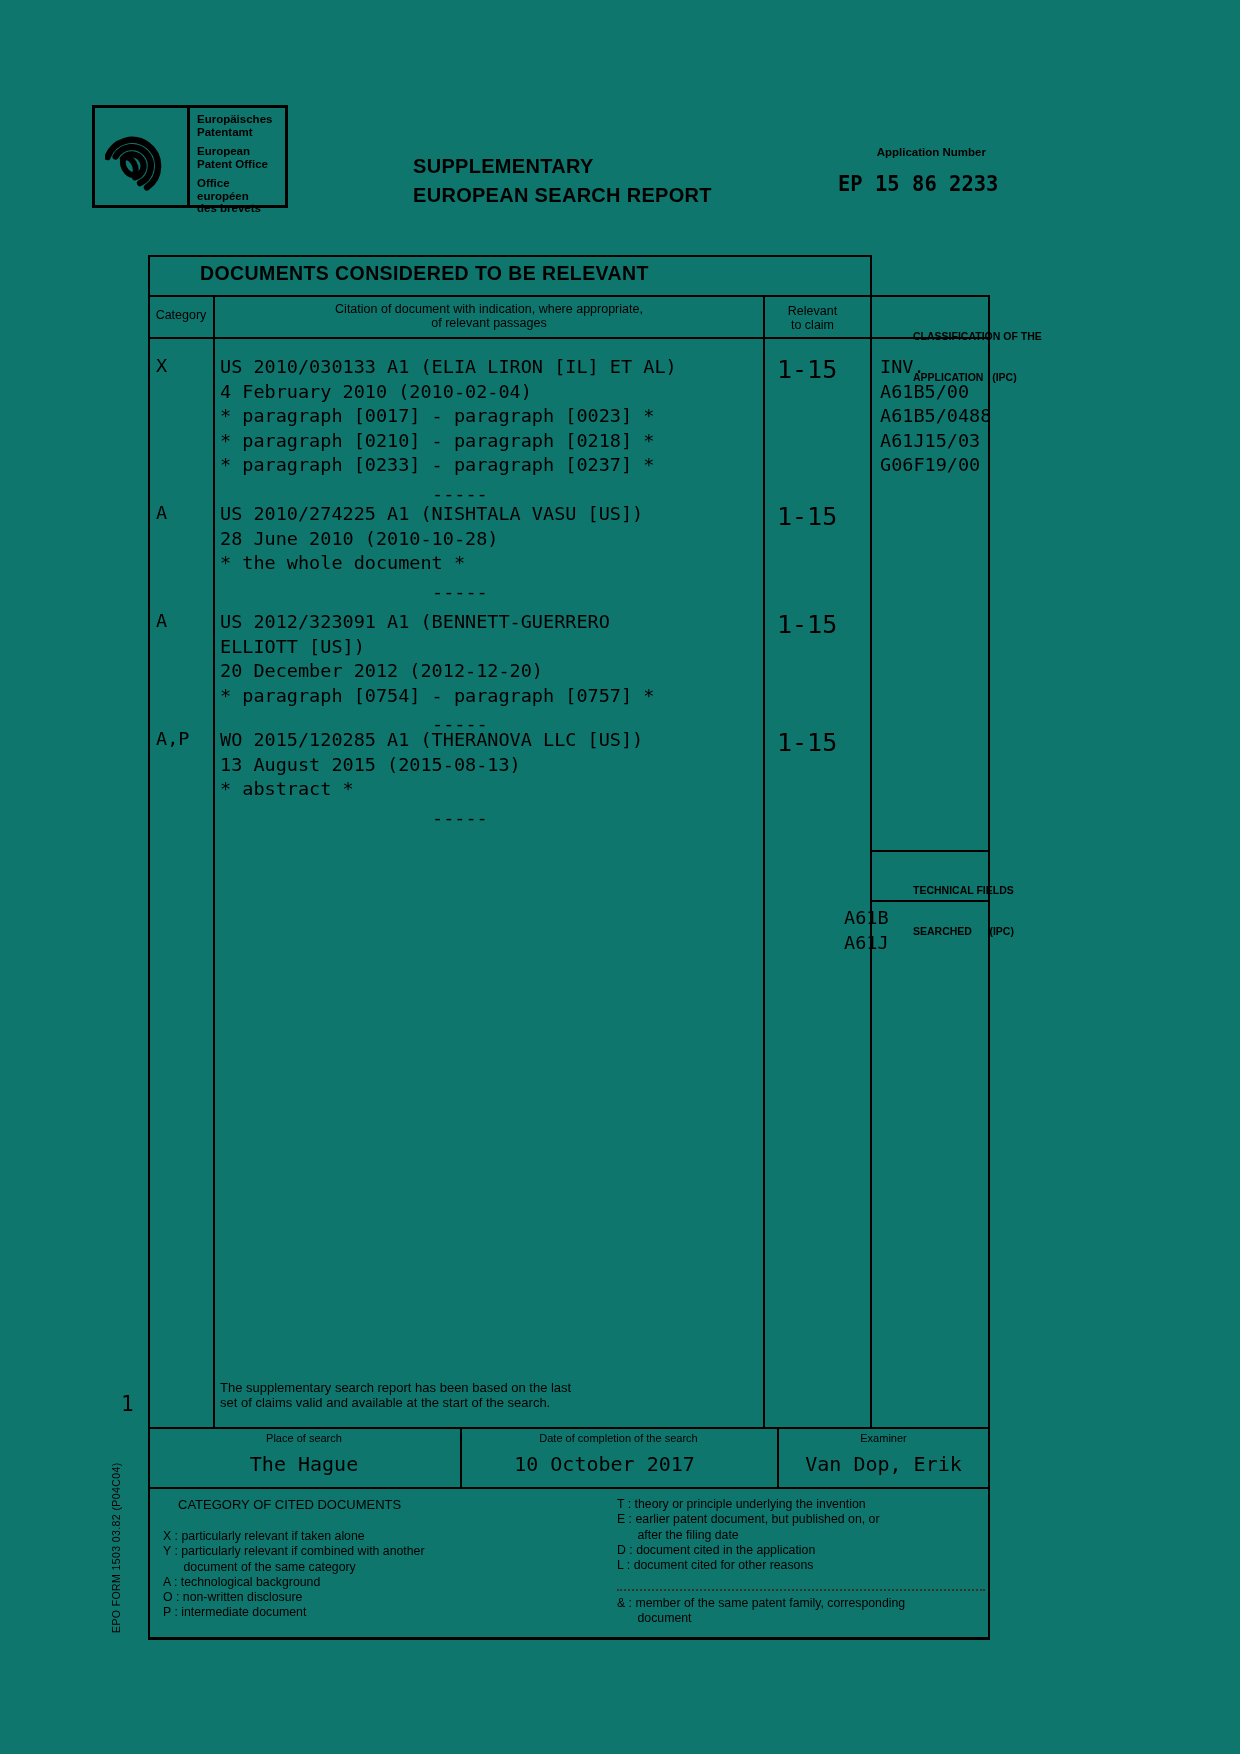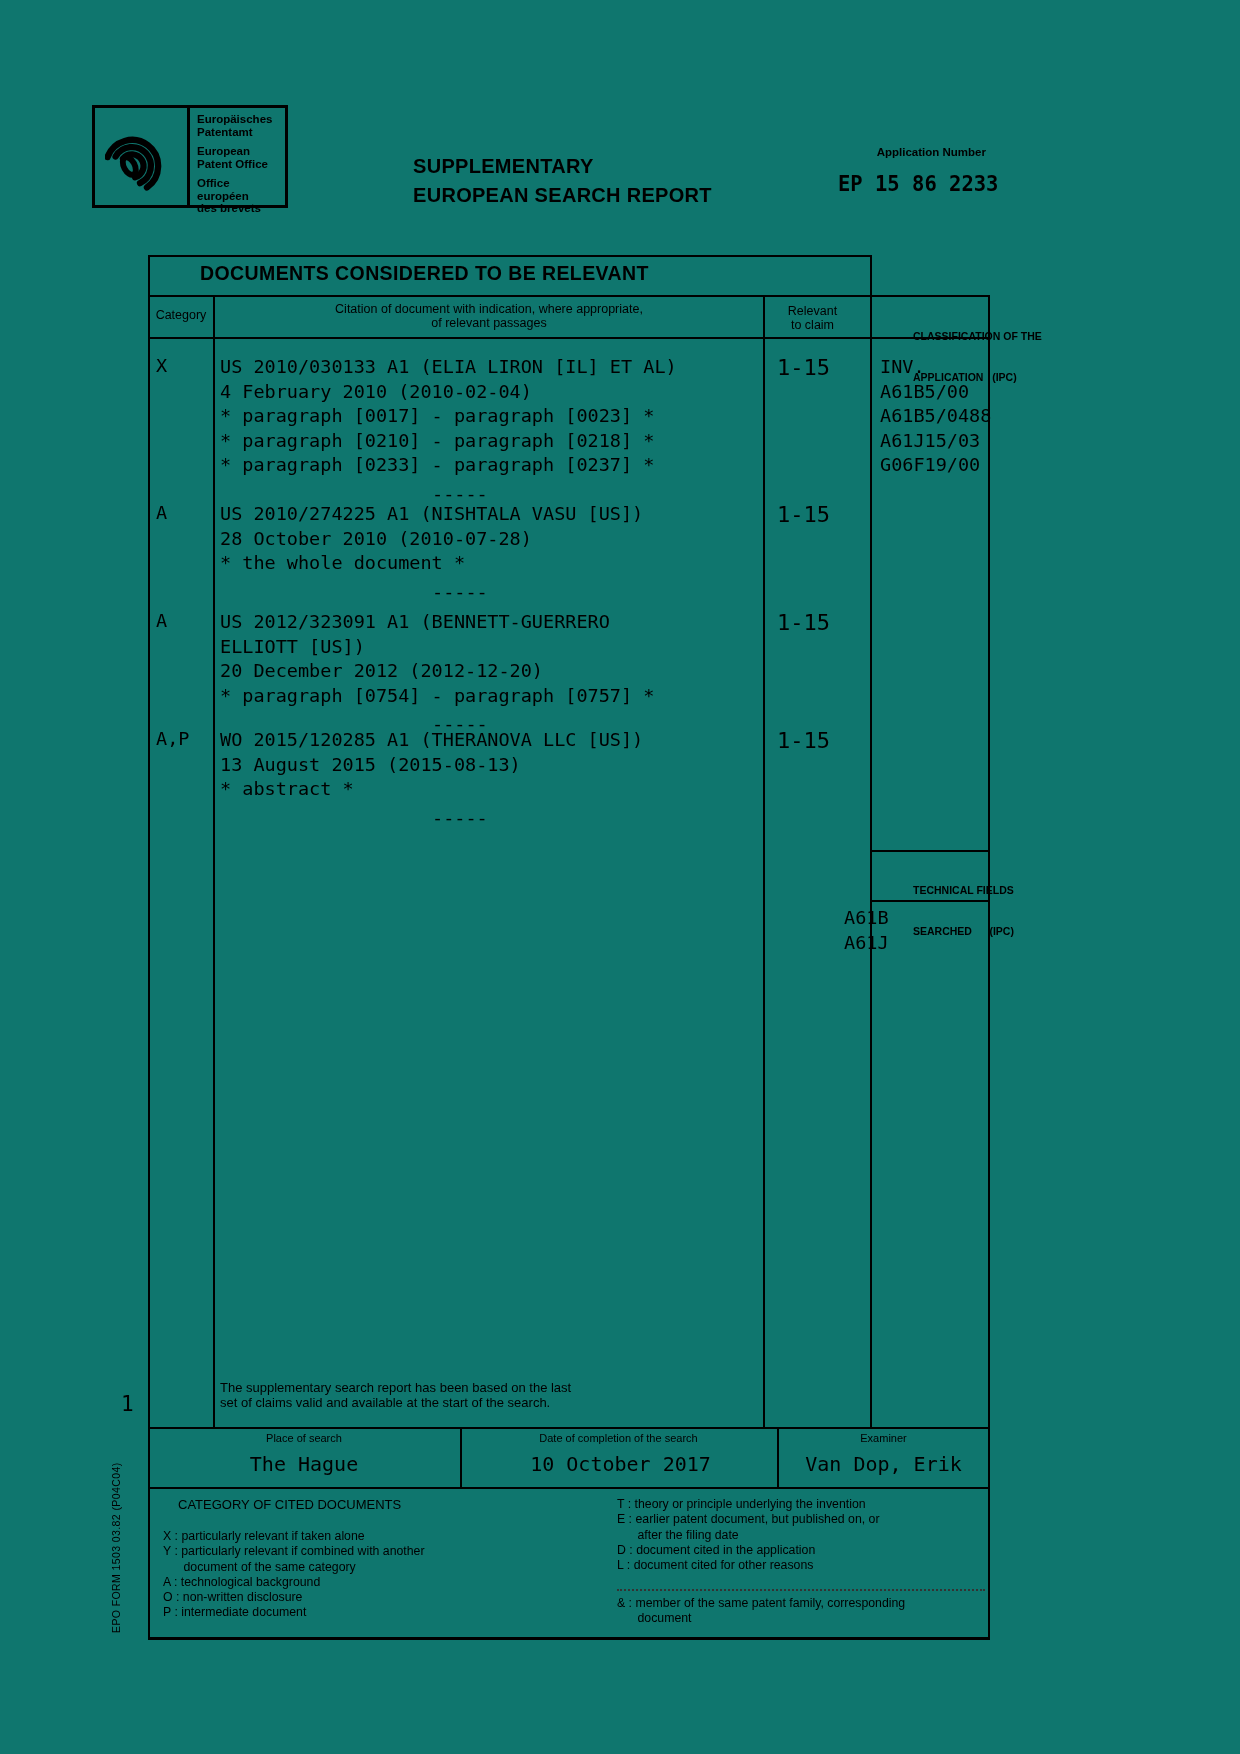--- a/index.html
+++ b/index.html
@@ -20,21 +20,21 @@
   
   .doc-title{position:absolute;left:200px;top:262px;font-weight:bold;font-size:19.5px;letter-spacing:.4px;}
   .col-hdr{position:absolute;font-size:12.5px;line-height:14px;text-align:center;}
   .col-hdr-bold{position:absolute;font-weight:bold;font-size:10.5px;line-height:13.5px;white-space:pre;margin-left:37px;}
 
   
   .entry{position:absolute;left:0;width:1240px;height:0;overflow:visible;}
   .entry .cat{position:absolute;left:156px;top:0;font-family:"DejaVu Sans Mono",monospace;font-size:18.5px;}
   .entry .lines{position:absolute;left:220px;top:0;font-family:"DejaVu Sans Mono",monospace;font-size:18.5px;line-height:24.5px;white-space:pre;}
   .entry .lines .dash{padding-left:212px;margin-top:4px;}
-  .entry .claims{position:absolute;left:777px;top:0;font-family:"DejaVu Sans Mono",monospace;font-size:22px;}
+  .entry .claims{position:absolute;left:777px;top:0;font-family:"DejaVu Sans Mono",monospace;font-size:25px;}
 
   .code-list{position:absolute;font-family:"DejaVu Sans Mono",monospace;font-size:18.5px;line-height:24.5px;}
 
   .note{position:absolute;left:220px;top:1381px;font-size:13px;line-height:14.5px;}
 
   
   .cell-label{position:absolute;top:1432px;font-size:11px;text-align:center;}
   .cell-value{position:absolute;top:1452px;font-size:20px;text-align:center;font-family:"DejaVu Sans Mono",monospace;}
 
   
@@ -118,21 +118,21 @@
   </div>
 
   <div id="entries">
       <div class="entry" style="top: 355px;">
         <div class="cat">X</div>
         <div class="lines"><div>US 2010/030133 A1 (ELIA LIRON [IL] ET AL)</div><div>4 February 2010 (2010-02-04)</div><div>* paragraph [0017] - paragraph [0023] *</div><div>* paragraph [0210] - paragraph [0218] *</div><div>* paragraph [0233] - paragraph [0237] *</div><div class="dash">-----</div></div>
         <div class="claims">1-15</div>
       </div>
       <div class="entry" style="top: 502px;">
         <div class="cat">A</div>
-        <div class="lines"><div>US 2010/274225 A1 (NISHTALA VASU [US])</div><div>28 October 2010 (2010-07-28)</div><div>* the whole document *</div><div class="dash">-----</div></div>
+        <div class="lines"><div>US 2010/274225 A1 (NISHTALA VASU [US])</div><div>28 June 2010 (2010-10-28)</div><div>* the whole document *</div><div class="dash">-----</div></div>
         <div class="claims">1-15</div>
       </div>
       <div class="entry" style="top: 610px;">
         <div class="cat">A</div>
         <div class="lines"><div>US 2012/323091 A1 (BENNETT-GUERRERO</div><div>ELLIOTT [US])</div><div>20 December 2012 (2012-12-20)</div><div>* paragraph [0754] - paragraph [0757] *</div><div class="dash">-----</div></div>
         <div class="claims">1-15</div>
       </div>
       <div class="entry" style="top: 728px;">
         <div class="cat">A,P</div>
         <div class="lines"><div>WO 2015/120285 A1 (THERANOVA LLC [US])</div><div>13 August 2015 (2015-08-13)</div><div>* abstract *</div><div class="dash">-----</div></div>
@@ -159,21 +159,21 @@
 
   <div class="note">
     <div>The supplementary search report has been based on the last</div>
     <div>set of claims valid and available at the start of the search.</div>
   </div>
 
   <div class="cell-label" style="left:148px;width:312px">Place of search</div>
   <div class="cell-label" style="left:460px;width:317px">Date of completion of the search</div>
   <div class="cell-label" style="left:777px;width:213px">Examiner</div>
   <div class="cell-value" style="left:148px;width:312px">The Hague</div>
-  <div class="cell-value" style="left:476px;width:289px">10 October 2017</div>
+  <div class="cell-value" style="left:460px;width:289px">10 October 2017</div>
   <div class="cell-value" style="left:777px;width:213px">Van Dop, Erik</div>
 
   <div class="legend-title">CATEGORY OF CITED DOCUMENTS</div>
   <div class="legend-list" style="left:163px;top:1529px"><div>X : particularly relevant if taken alone</div><div>Y : particularly relevant if combined with another</div><div>      document of the same category</div><div>A : technological background</div><div>O : non-written disclosure</div><div>P : intermediate document</div></div>
   <div class="legend-list" style="left:617px;top:1497px"><div>T : theory or principle underlying the invention</div><div>E : earlier patent document, but published on, or</div><div>      after the filing date</div><div>D : document cited in the application</div><div>L : document cited for other reasons</div></div>
   <div class="dotted"></div>
   <div class="legend-list" style="left:617px;top:1596px"><div>&amp; : member of the same patent family, corresponding</div><div>      document</div></div>
 
   <div class="sidebar-form">EPO FORM 1503 03.82 (P04C04)</div>
   <div class="page-num">1</div>

